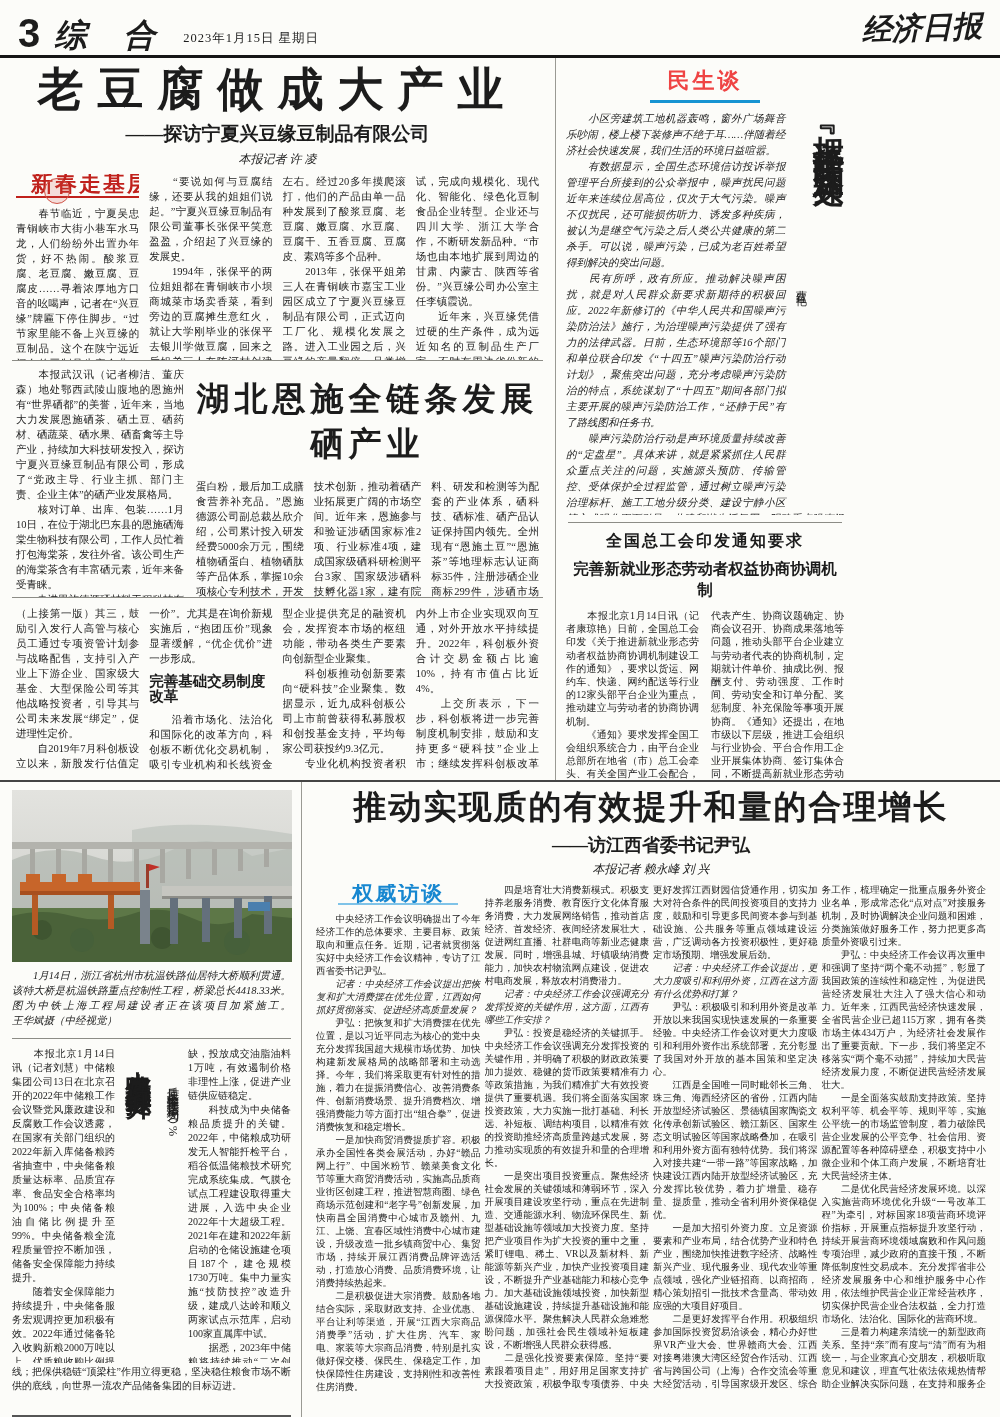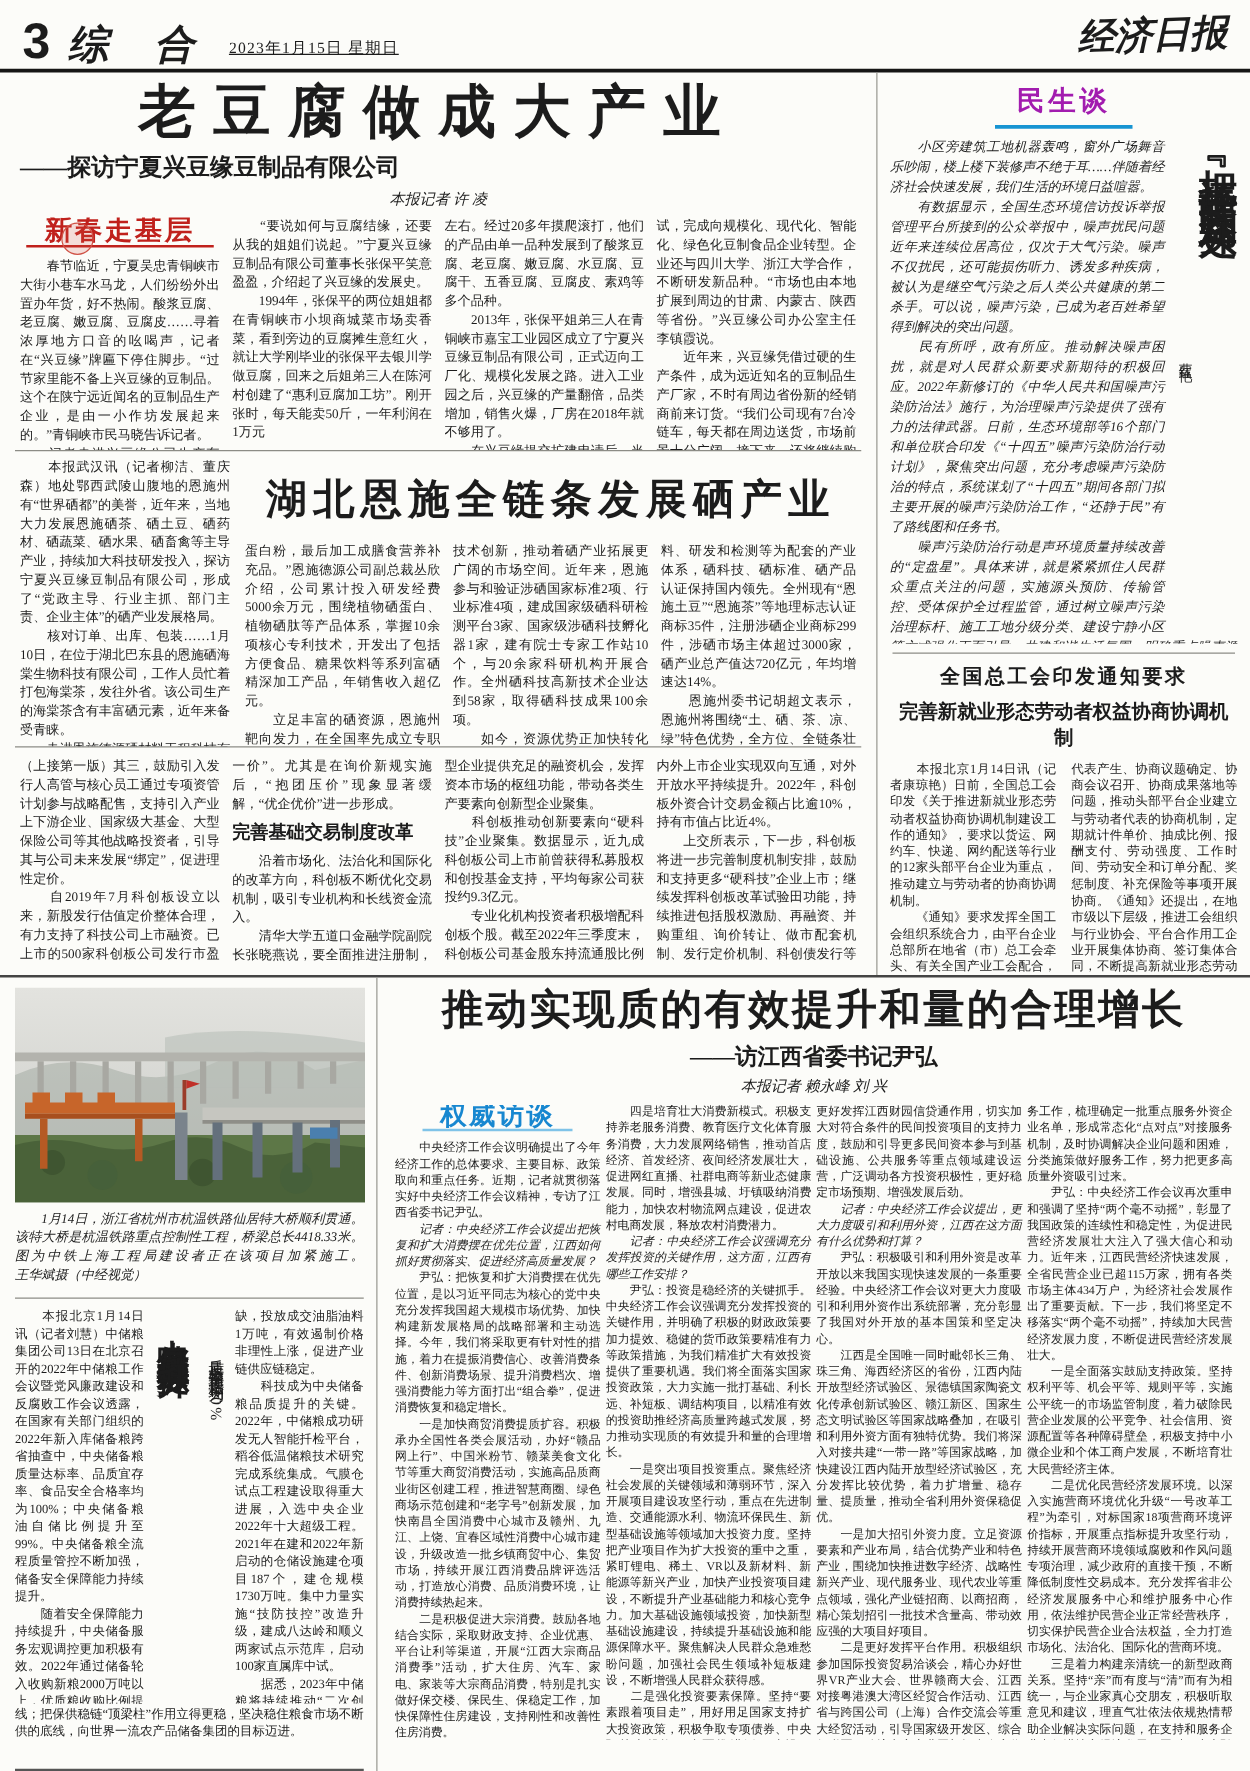--- a/index.html
+++ b/index.html
@@ -9,42 +9,42 @@
     font-family:"Liberation Serif", serif; position:relative; overflow:hidden;
   }
   
   .hdr { height:58px; display:flex; align-items:flex-end; padding:6px 18px 4px 18px;
          border-bottom:3px solid #161616; }
   .hdr-left { display:flex; align-items:flex-end; gap:14px; }
   .pageno { font-size:40px; font-weight:bold; line-height:.9;
             font-family:"Liberation Sans", sans-serif; }
   .section { font-size:32px; font-weight:bold; letter-spacing:14px; line-height:1;
              font-family:"Liberation Sans", sans-serif;font-style:italic; }
-  .pdate { font-size:12.5px; padding-bottom:4px; letter-spacing:1px;text-decoration:underline; }
+  .pdate { font-size:12.5px; padding-bottom:4px; letter-spacing:1px; }
   .masthead { margin-left:auto; font-size:30px; font-weight:bold; font-style:italic;
               font-family:"DejaVu Serif", serif; transform:rotate(-2deg); padding-bottom:2px; }
   
   .mainrow { display:flex; height:722px; }
-  .main-left { width:702px; border-right:1px solid #9a9a94; }
+  .main-left { width:556px; border-right:1px solid #9a9a94; }
   .main-right { width:298px; padding:4px 10px 0 10px; }
   .botrow { display:flex; height:637px; border-top:2px solid #444; }
   .bot-left { width:302px; padding:8px 10px 0 12px; border-right:1px solid #9a9a94; }
   .bot-right { width:698px; padding:6px 14px 0 14px; }
   .rule { border:0; border-top:1px solid #8c8c86; margin:0 12px; }
   
   .cols { display:flex; gap:10px; overflow:hidden; }
   .tcol { flex:1; font-size:10.5px; line-height:15px; text-align:justify; overflow:hidden; }
   .tcol p { margin:0; }
   p.q { font-style:italic; }
   .byline { text-align:center; font-style:italic; font-size:12px; margin:4px 0 6px 0; }
   
   .a1 { height:302px; padding:6px 16px 0 16px; }
   .a1-title { text-align:center; font-size:46px; font-weight:bold; letter-spacing:14px;
               font-family:"Liberation Sans", sans-serif; line-height:1.1; }
-  .a1-sub { text-align:left; font-size:19px; font-weight:bold; margin-top:6px; }
+  .a1-sub { text-align:center; font-size:19px; font-weight:bold; margin-top:6px; }
   .a1 .cols { height:186px; }
   .badge-xc { position:relative; width:150px; margin:2px auto 8px auto; text-align:center;
               color:#c0211c; font-weight:bold; font-size:22px; letter-spacing:2px;
               font-family:"Liberation Sans", sans-serif;
               border-bottom:2px solid #c0211c; padding-bottom:5px; }
   .badge-xc .seal { position:absolute; left:28px; top:2px; width:26px; height:26px;
               border:1.5px solid #d05347; border-radius:50%; background:rgba(208,83,71,.18); }
   
   .a2 { height:236px; padding:6px 16px 0 16px; display:flex; gap:12px; }
   .a2-c1 { width:168px; font-size:10.5px; line-height:15px; text-align:justify; overflow:hidden; }
@@ -52,21 +52,21 @@
   .a2-title { text-align:center; font-size:33px; font-weight:bold; letter-spacing:5px;
               font-family:"Liberation Sans", sans-serif; margin:10px 0 12px 0; }
   .a2-right .cols { flex:1; }
   
   .a3 { height:180px; padding:8px 16px 0 16px; }
   .a3 .cols { height:164px; }
   .a3-head { text-align:left; font-weight:bold; font-size:14.5px; margin:8px 0;
              font-family:"Liberation Sans", sans-serif; }
   
   .ms { height:460px; overflow:hidden; }
-  .ms-badge { width:110px; margin:4px auto 8px auto; text-align:center; color:#a21caf;
+  .ms-badge { width:110px; margin:4px auto 8px auto; text-align:center; color:#ef4444;
               font-weight:bold; font-size:22px; letter-spacing:3px;
               font-family:"Liberation Sans", sans-serif;
               border-bottom:3px solid #1794d2; padding-bottom:4px; }
   .ms-body { font-size:10.5px; line-height:16px; text-align:justify; font-style:italic;
              overflow:hidden; height:404px; }
   .ms-body p { margin:0; }
   .ms-float { float:right; height:398px; margin-left:8px; display:flex; align-items:flex-start; }
   .ms-author { writing-mode:vertical-rl; font-size:11px; font-style:normal;
                margin-top:170px; margin-right:2px; letter-spacing:3px; }
   .ms-vtitle { writing-mode:vertical-rl; font-size:31px; font-weight:bold; font-style:normal;

